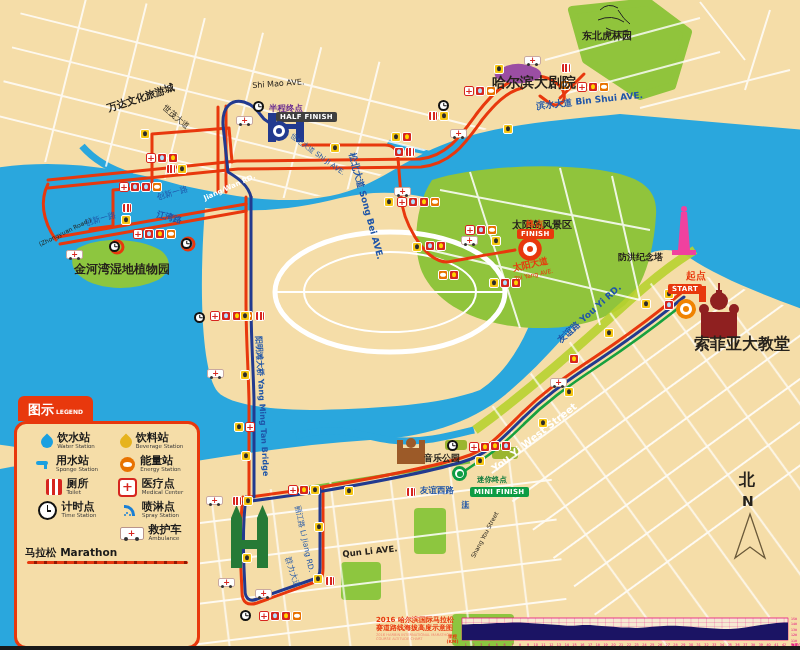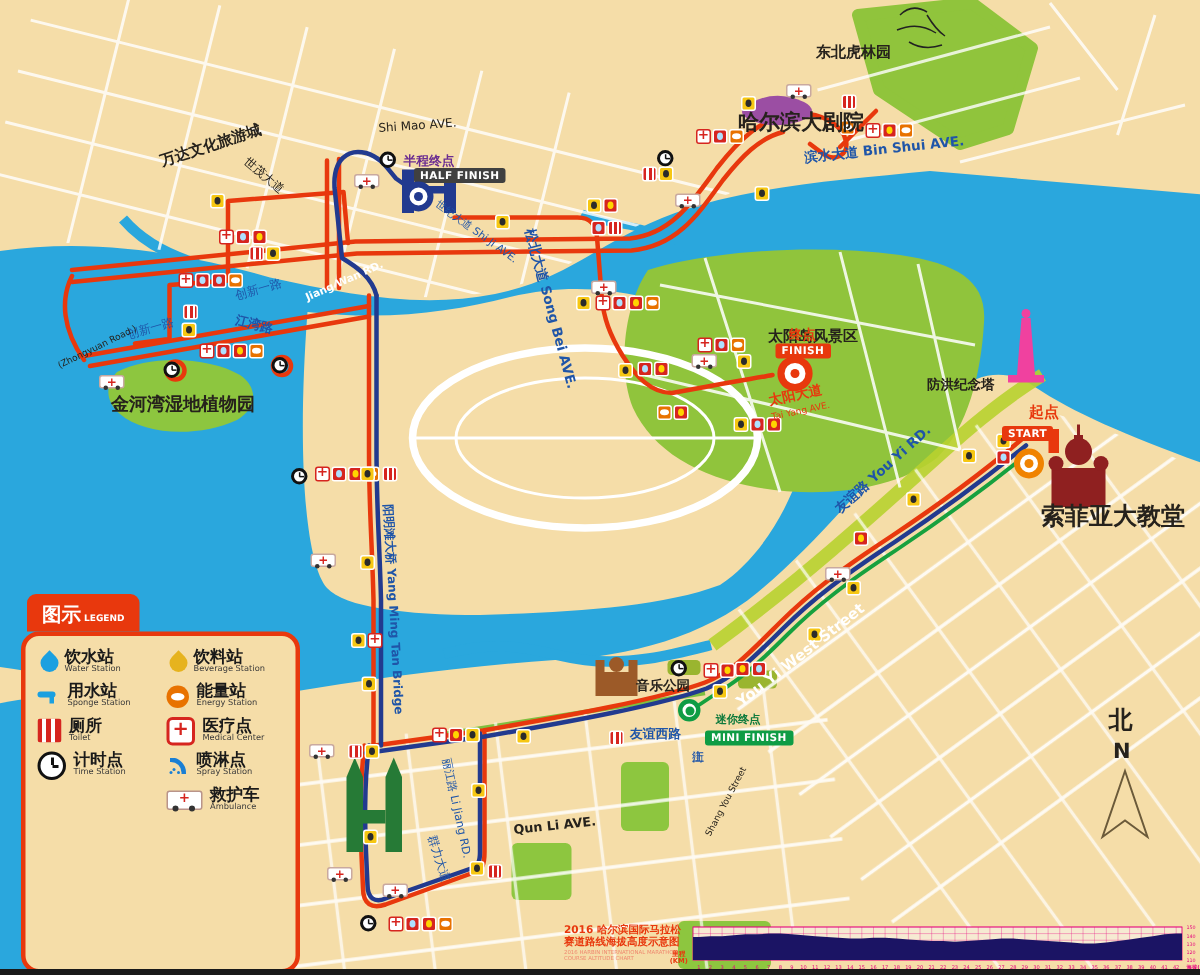--- a/index.html
+++ b/index.html
@@ -36,21 +36,21 @@
   .mi.a{width:17px;height:9px;background:#fff;border:1px solid #c9a9a0;border-radius:2px;}
   .mi.a::before{content:"";position:absolute;bottom:-2px;left:2px;width:3px;height:3px;border-radius:50%;background:#333;box-shadow:8px 0 0 #333;}
   .mi.a::after{content:"+";color:#d6251f;font:bold 8px/1 "DejaVu Sans",sans-serif;transform:translate(-50%,-50%);}
   
   .legend{position:absolute;left:14px;top:396px;width:186px;z-index:6;}
   .legend-tab{display:inline-block;background:#e8380d;color:#fff;border-radius:6px 6px 0 0;
               padding:3px 10px 2px 10px;margin-left:4px;}
   .tab-cn{font-weight:bold;font-size:13px;} .tab-en{font-size:6px;font-weight:bold;margin-left:2px;}
   .legend-body{border:3px solid #e8380d;border-radius:12px;background:#f5dda8;padding:6px 7px 6px 8px;box-sizing:border-box;height:228px;}
   .lgrid{display:grid;grid-template-columns:84px 1fr;grid-auto-rows:auto;column-gap:2px;row-gap:1px;}
-  .litem{display:flex;align-items:center;min-height:22px;}
+  .litem{display:flex;align-items:center;min-height:22px;justify-content:center;}
   .lic{flex:none;margin-right:5px;position:relative;}
   .ltxt .lcn{font-size:11px;font-weight:bold;color:#1a1a1a;line-height:1;}
   .ltxt .len{font-size:5.5px;color:#3a3a3a;line-height:1.2;}
   .lroute{margin-top:2px;}
   .lrlabel{font-size:10.5px;font-weight:bold;color:#1a1a1a;line-height:1.2;}
   .routeline{height:3.5px;border-radius:2px;margin:2px 2px 3px 2px;}
   
   .licon-water,.licon-bev{width:12px;height:12px;border-radius:0 50% 50% 50%;transform:rotate(45deg);margin:2px 4px 0 2px;}
   .licon-water{background:#1ba0e0;} .licon-bev{background:#e6b31e;}
   .licon-faucet{width:15px;height:13px;}
@@ -446,21 +446,21 @@
       <i class="mi b"></i>
       <i class="mi e"></i>
     </div>
 <div class="ic" style="left:313px;top:574px">
       <i class="mi k"></i>
     </div>
 <div class="ic" style="left:325px;top:576px">
       <i class="mi t"></i>
     </div>
 
-<div class="lb dark b" style="left:544px;top:31px;font-size:10px">东北虎林园</div>
+<div class="lb dark b" style="left:582px;top:31px;font-size:10px">东北虎林园</div>
 <div class="lb dark b" style="left:492px;top:75px;font-size:14px">哈尔滨大剧院</div>
 <div class="lb blue b" style="left:536px;top:102px;font-size:9px;transform:rotate(-6deg)">滨水大道 Bin Shui AVE.</div>
 <div class="lb dark" style="left:252px;top:82px;font-size:8px;transform:rotate(-4deg)">Shi Mao AVE.</div>
 <div class="lb dark" style="left:166px;top:104px;font-size:8px;transform:rotate(40deg)">世茂大道</div>
 <div class="lb dark b" style="left:106px;top:104px;font-size:10px;transform:rotate(-18deg)">万达文化旅游城</div>
 <div class="lb purple b" style="left:269px;top:104px;font-size:8.5px">半程终点</div>
 <div class="lb blue" style="left:293px;top:133px;font-size:7px;transform:rotate(36deg)">世纪大道 Shi Ji AVE.</div>
 <div class="lb blue b" style="left:356px;top:152px;font-size:9px;transform:rotate(75deg)">松北大道 Song Bei AVE.</div>
 <div class="lb dark b" style="left:512px;top:220px;font-size:10px">太阳岛风景区</div>
 <div class="lb red b" style="left:526px;top:220px;font-size:9px">终点</div>
@@ -562,20 +562,24 @@
             </div>
           </div>
       <div class="litem"></div>
       <div class="litem">
             <span class="lic licon-amb"></span>
             <div class="ltxt">
               <div class="lcn">救护车</div>
               <div class="len">Ambulance</div>
             </div>
           </div>
+    </div>
+    <div class="lroute">
+      <div class="lrlabel"><span>马拉松</span> <span>Marathon</span></div>
+      <div class="routeline" style="background: repeating-linear-gradient(90deg, rgb(232, 56, 13) 0px, rgb(232, 56, 13) 7px, rgb(143, 26, 5) 7px, rgb(143, 26, 5) 10px);"></div>
     </div>
   </div>
 </div>
 
 <div class="chart-title">
   <div class="ct1">2016  哈尔滨国际马拉松</div>
   <div class="ct1">赛道路线海拔高度示意图</div>
   <div class="ct2">2016 HARBIN INTERNATIONAL MARATHON</div>
   <div class="ct2">COURSE ALTITUDE CHART</div>
 </div>

